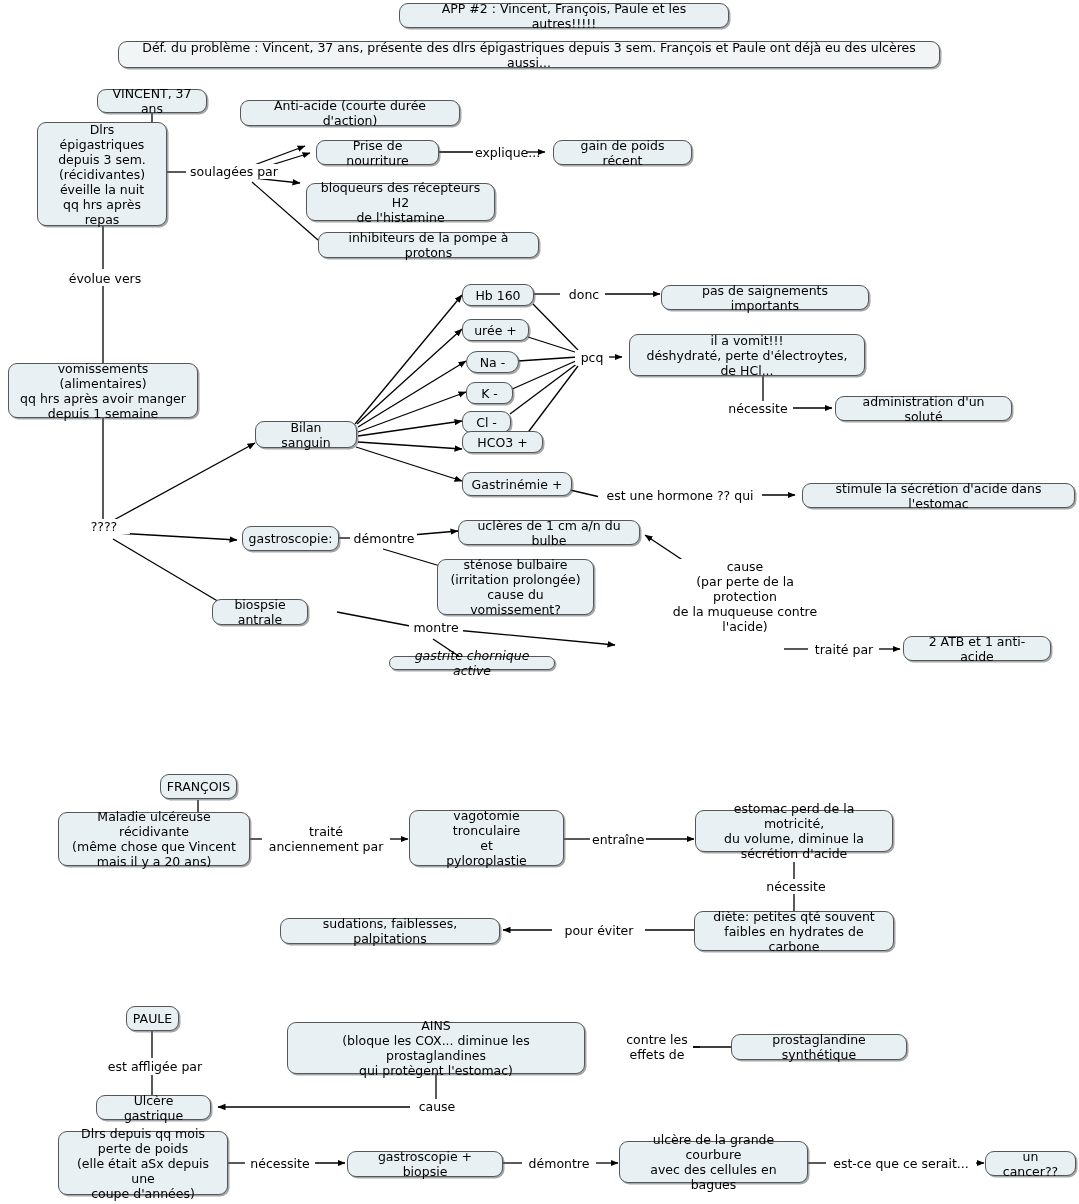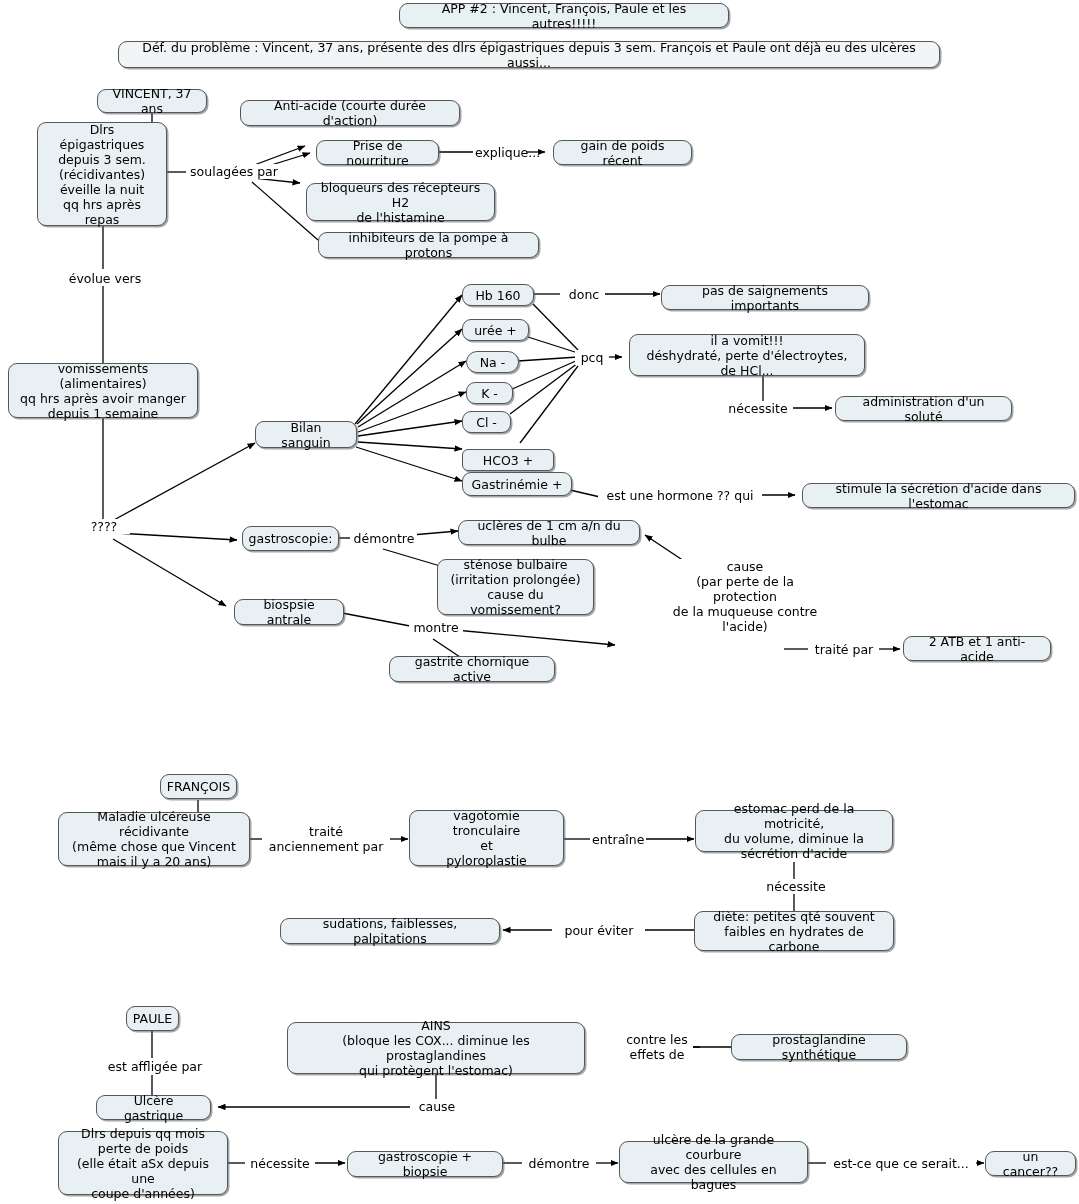--- a/index.html
+++ b/index.html
@@ -155,36 +155,36 @@
   <div class="node" style="left:8px;top:363px;width:190px;height:55px;">vomissements (alimentaires)
 qq hrs après avoir manger
 depuis 1 semaine</div>
   <div class="node" style="left:255px;top:421px;width:102px;height:27px;">Bilan sanguin</div>
 
   <div class="node" style="left:462px;top:284px;width:72px;height:22px;">Hb 160</div>
   <div class="node" style="left:462px;top:319px;width:67px;height:22px;">urée +</div>
   <div class="node" style="left:466px;top:351px;width:53px;height:22px;border-radius:11px;">Na -</div>
   <div class="node" style="left:466px;top:382px;width:47px;height:22px;">K -</div>
   <div class="node" style="left:462px;top:411px;width:49px;height:22px;">Cl -</div>
-  <div class="node" style="left:462px;top:449px;width:92px;height:22px;border-radius:6px;">HCO3 +</div>
+  <div class="node" style="left:462px;top:431px;width:81px;height:22px;">HCO3 +</div>
   <div class="node" style="left:462px;top:472px;width:110px;height:24px;">Gastrinémie +</div>
 
   <div class="node" style="left:661px;top:285px;width:208px;height:25px;">pas de saignements importants</div>
   <div class="node" style="left:629px;top:334px;width:236px;height:42px;">il a vomit!!!
 déshydraté, perte d'électroytes, de HCl...</div>
   <div class="node" style="left:835px;top:396px;width:177px;height:25px;">administration d'un soluté</div>
   <div class="node" style="left:802px;top:483px;width:273px;height:25px;">stimule la sécrétion d'acide dans l'estomac</div>
 
   <div class="node" style="left:242px;top:526px;width:97px;height:25px;">gastroscopie:</div>
   <div class="node" style="left:458px;top:520px;width:182px;height:25px;">uclères de 1 cm a/n du bulbe</div>
   <div class="node" style="left:437px;top:559px;width:157px;height:56px;">sténose bulbaire
 (irritation prolongée)
 cause du vomissement?</div>
-  <div class="node" style="left:234px;top:599px;width:110px;height:26px;">biospsie antrale</div>
-  <div class="node" style="left:389px;top:656px;width:166px;height:26px;">gastrite chornique active</div>
+  <div class="node" style="left:212px;top:599px;width:96px;height:26px;">biospsie antrale</div>
+  <div class="node" style="left:389px;top:656px;width:166px;height:14px;font-style:italic;">gastrite chornique active</div>
   <div class="node" style="left:903px;top:636px;width:148px;height:25px;">2 ATB et 1 anti-acide</div>
 
   <div class="lbl" style="left:188px;top:164px;width:88px;">soulagées par</div>
   <div class="lbl" style="left:473px;top:145px;width:50px;">explique...</div>
   <div class="lbl" style="left:58px;top:271px;width:90px;">évolue vers</div>
   <div class="lbl" style="left:78px;top:519px;width:48px;">????</div>
   <div class="lbl" style="left:563px;top:287px;width:38px;">donc</div>
   <div class="lbl" style="left:575px;top:350px;width:30px;">pcq</div>
   <div class="lbl" style="left:723px;top:401px;width:66px;">nécessite</div>
   <div class="lbl" style="left:598px;top:488px;width:160px;">est une hormone ?? qui</div>

